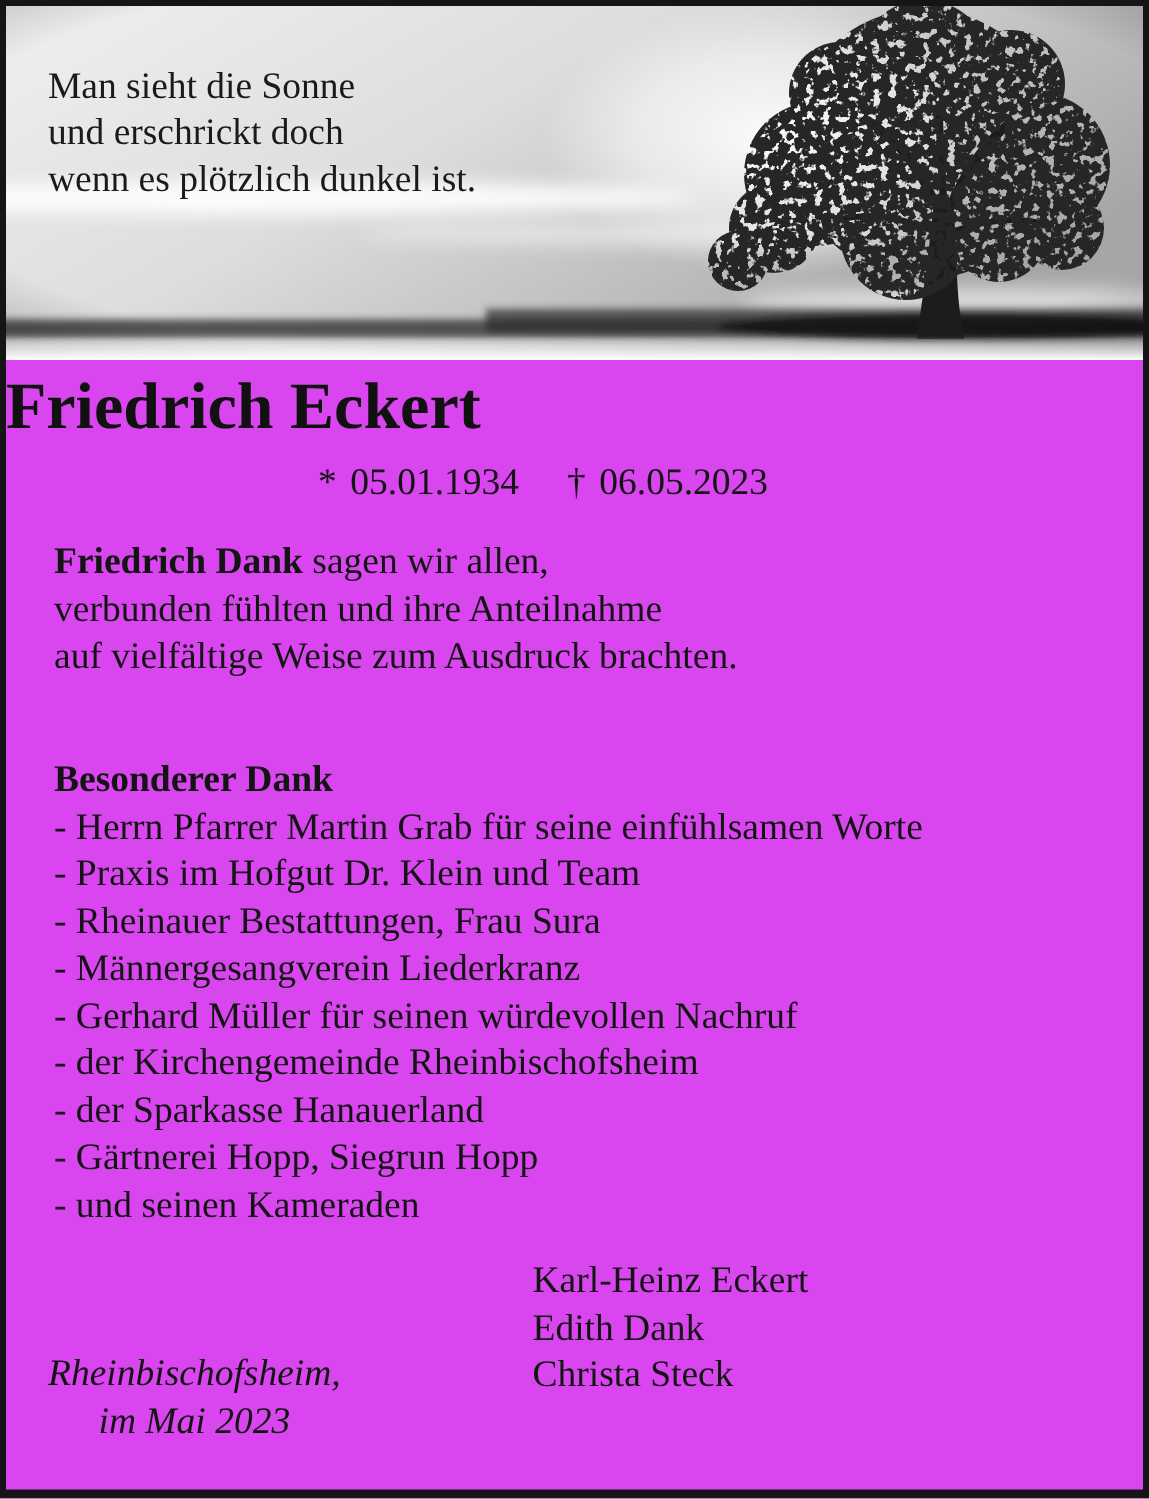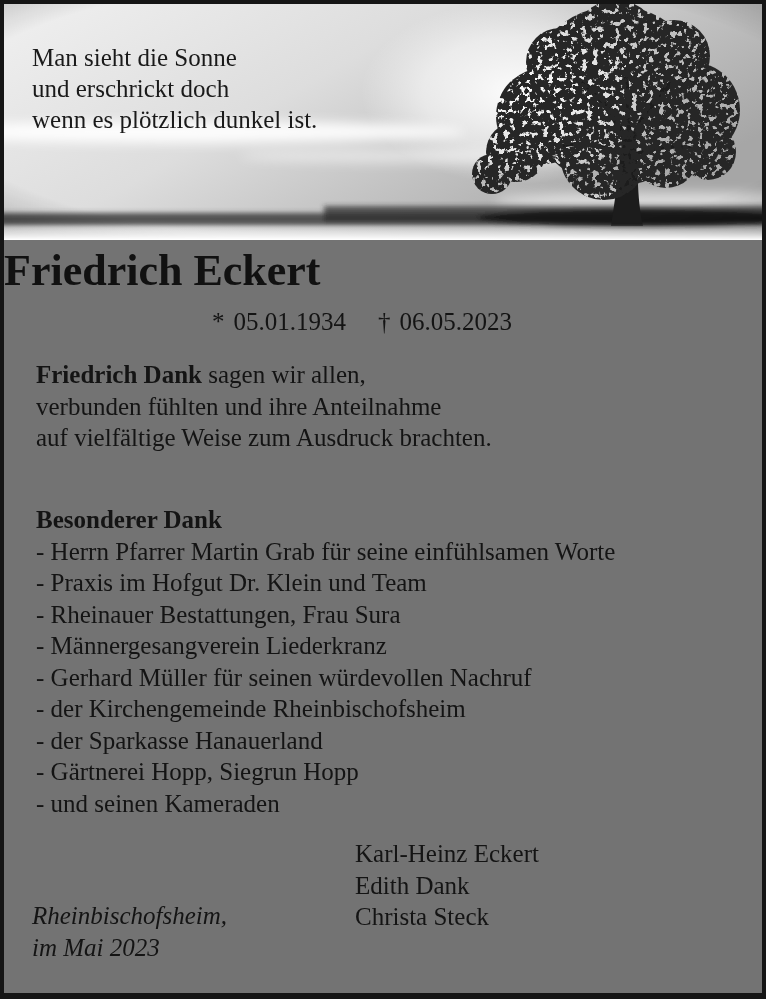--- a/index.html
+++ b/index.html
@@ -1,20 +1,20 @@
 <!DOCTYPE html>
 <html><head>
 <meta charset="utf-8">
 <style>
   html,body { margin:0; padding:0; background:#ffffff; }
   .page {
     position:relative;
     width:766px; height:999px;
     box-sizing:border-box;
-    background:#737373;
+    background:#d946ef;
     border:4px solid #151515;
     border-bottom-width:6px;
     overflow:hidden;
     font-family:"Liberation Serif","DejaVu Serif",serif;
     color:#141414;
   }
   .artwork { position:absolute; left:0; top:0; width:758px; height:236px; }
   .artwork svg { display:block; }
   .poem {
     position:absolute; left:28px; top:38px;
@@ -43,21 +43,21 @@
     font-size:25px; line-height:31.5px; white-space:nowrap;
   }
   .special .heading { font-weight:bold; }
   .signature {
     position:absolute; left:351px; top:834px;
     font-size:25px; line-height:31.5px; white-space:nowrap;
   }
   .signature .heading { font-weight:bold; }
   .place-date {
     position:absolute; left:28px; top:896px;
-    font-size:25px; line-height:31.5px; font-style:italic; white-space:nowrap;
+    font-size:25px; line-height:31.5px; font-style:italic; white-space:nowrap;text-align:center;
   }
 </style>
 </head>
 <body>
 
 <div class="page">
 
   <div class="artwork">
     <svg width="758" height="236" viewBox="0 0 758 236">
       <defs>

